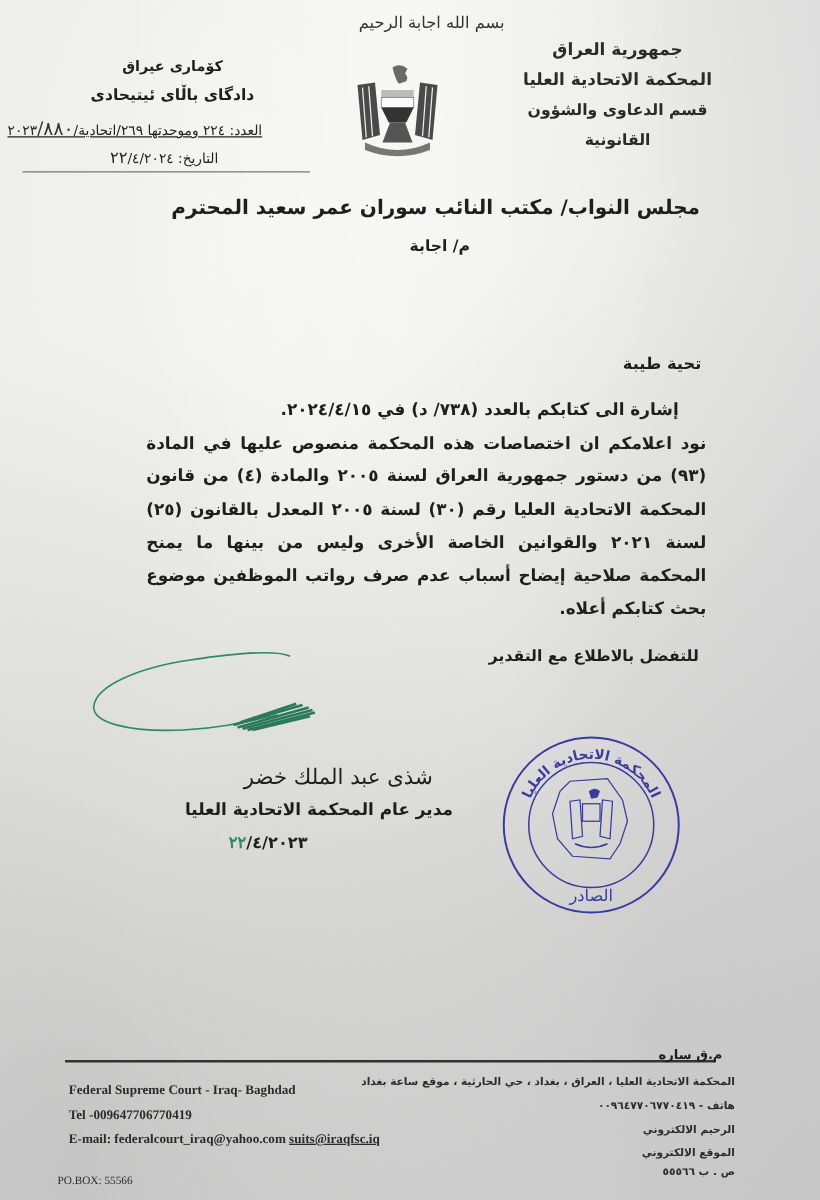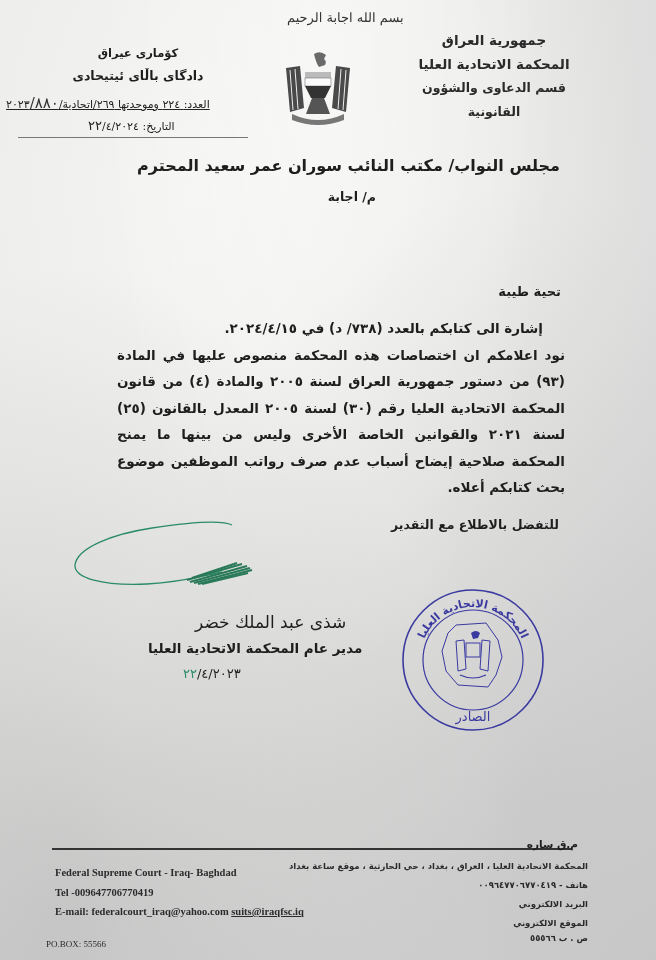--- a/index.html
+++ b/index.html
@@ -39,21 +39,21 @@
   .subject { right: 280px; top: 189px; font-size: 12.5px; font-weight: bold; }
 
   .greeting { right: 95px; top: 284px; font-size: 13px; font-weight: bold; }
   .body-text { left: 117px; top: 315px; width: 448px; font-size: 13.5px; font-weight: bold; line-height: 26.5px; text-align: justify; text-align-last: right; }
   .body-text p { margin: 0; }
   .body-text .indent { padding-right: 22px; }
 
   .closing { right: 97px; top: 517px; font-size: 12.5px; font-weight: bold; }
   .signer-name { left: 175px; top: 612px; font-size: 17px; font-weight: normal; margin-left: 20px; }
   .signer-title { left: 148px; top: 640px; font-size: 13.5px; font-weight: bold; }
-  .signer-date { left: 183px; top: 666px; font-size: 13px; font-weight: normal; }
+  .signer-date { left: 183px; top: 666px; font-size: 13px; font-weight: bold; }
   .signer-date .hand { color: #2a8a6a; font-family: "DejaVu Serif", serif; }
 
   .signature { left: 72px; top: 520px; width: 200px; height: 70px; }
   .stamp { left: 398px; top: 585px; width: 150px; height: 150px; }
 
   .footer-rule { left: 52px; top: 848px; width: 520px; height: 2px; background: #333; }
   .footer-initials { right: 78px; top: 838px; font-size: 10.5px; font-weight: bold; background: transparent; padding-left: 4px; }
   .footer-left { left: 55px; top: 863px; font-family: "Liberation Serif", serif; font-size: 10.5px; font-weight: bold; color: #2b2b2b; }
   .footer-left div { line-height: 20px; white-space: nowrap; }
   .footer-left .em { line-height: 11px; margin-top: 3px; }
@@ -165,17 +165,17 @@
       <span>E-mail:</span>
       <span>federalcourt_iraq@yahoo.com</span>
       <a>suits@iraqfsc.iq</a>
     </div>
     <div class="po">PO.BOX: 55566</div>
   </div>
 
   <div class="abs footer-right rtl">
     <div>المحكمة الاتحادية العليا ، العراق ، بغداد ، حي الحارثية ، موقع ساعة بغداد</div>
     <div>هاتف - ٠٠٩٦٤٧٧٠٦٧٧٠٤١٩</div>
-    <div>البريد الالكتروني</div>
+    <div>الرحيم الالكتروني</div>
     <div>الموقع الالكتروني</div>
     <div class="sm">ص . ب ٥٥٥٦٦</div>
   </div>
 </div>
 
 </body></html>

